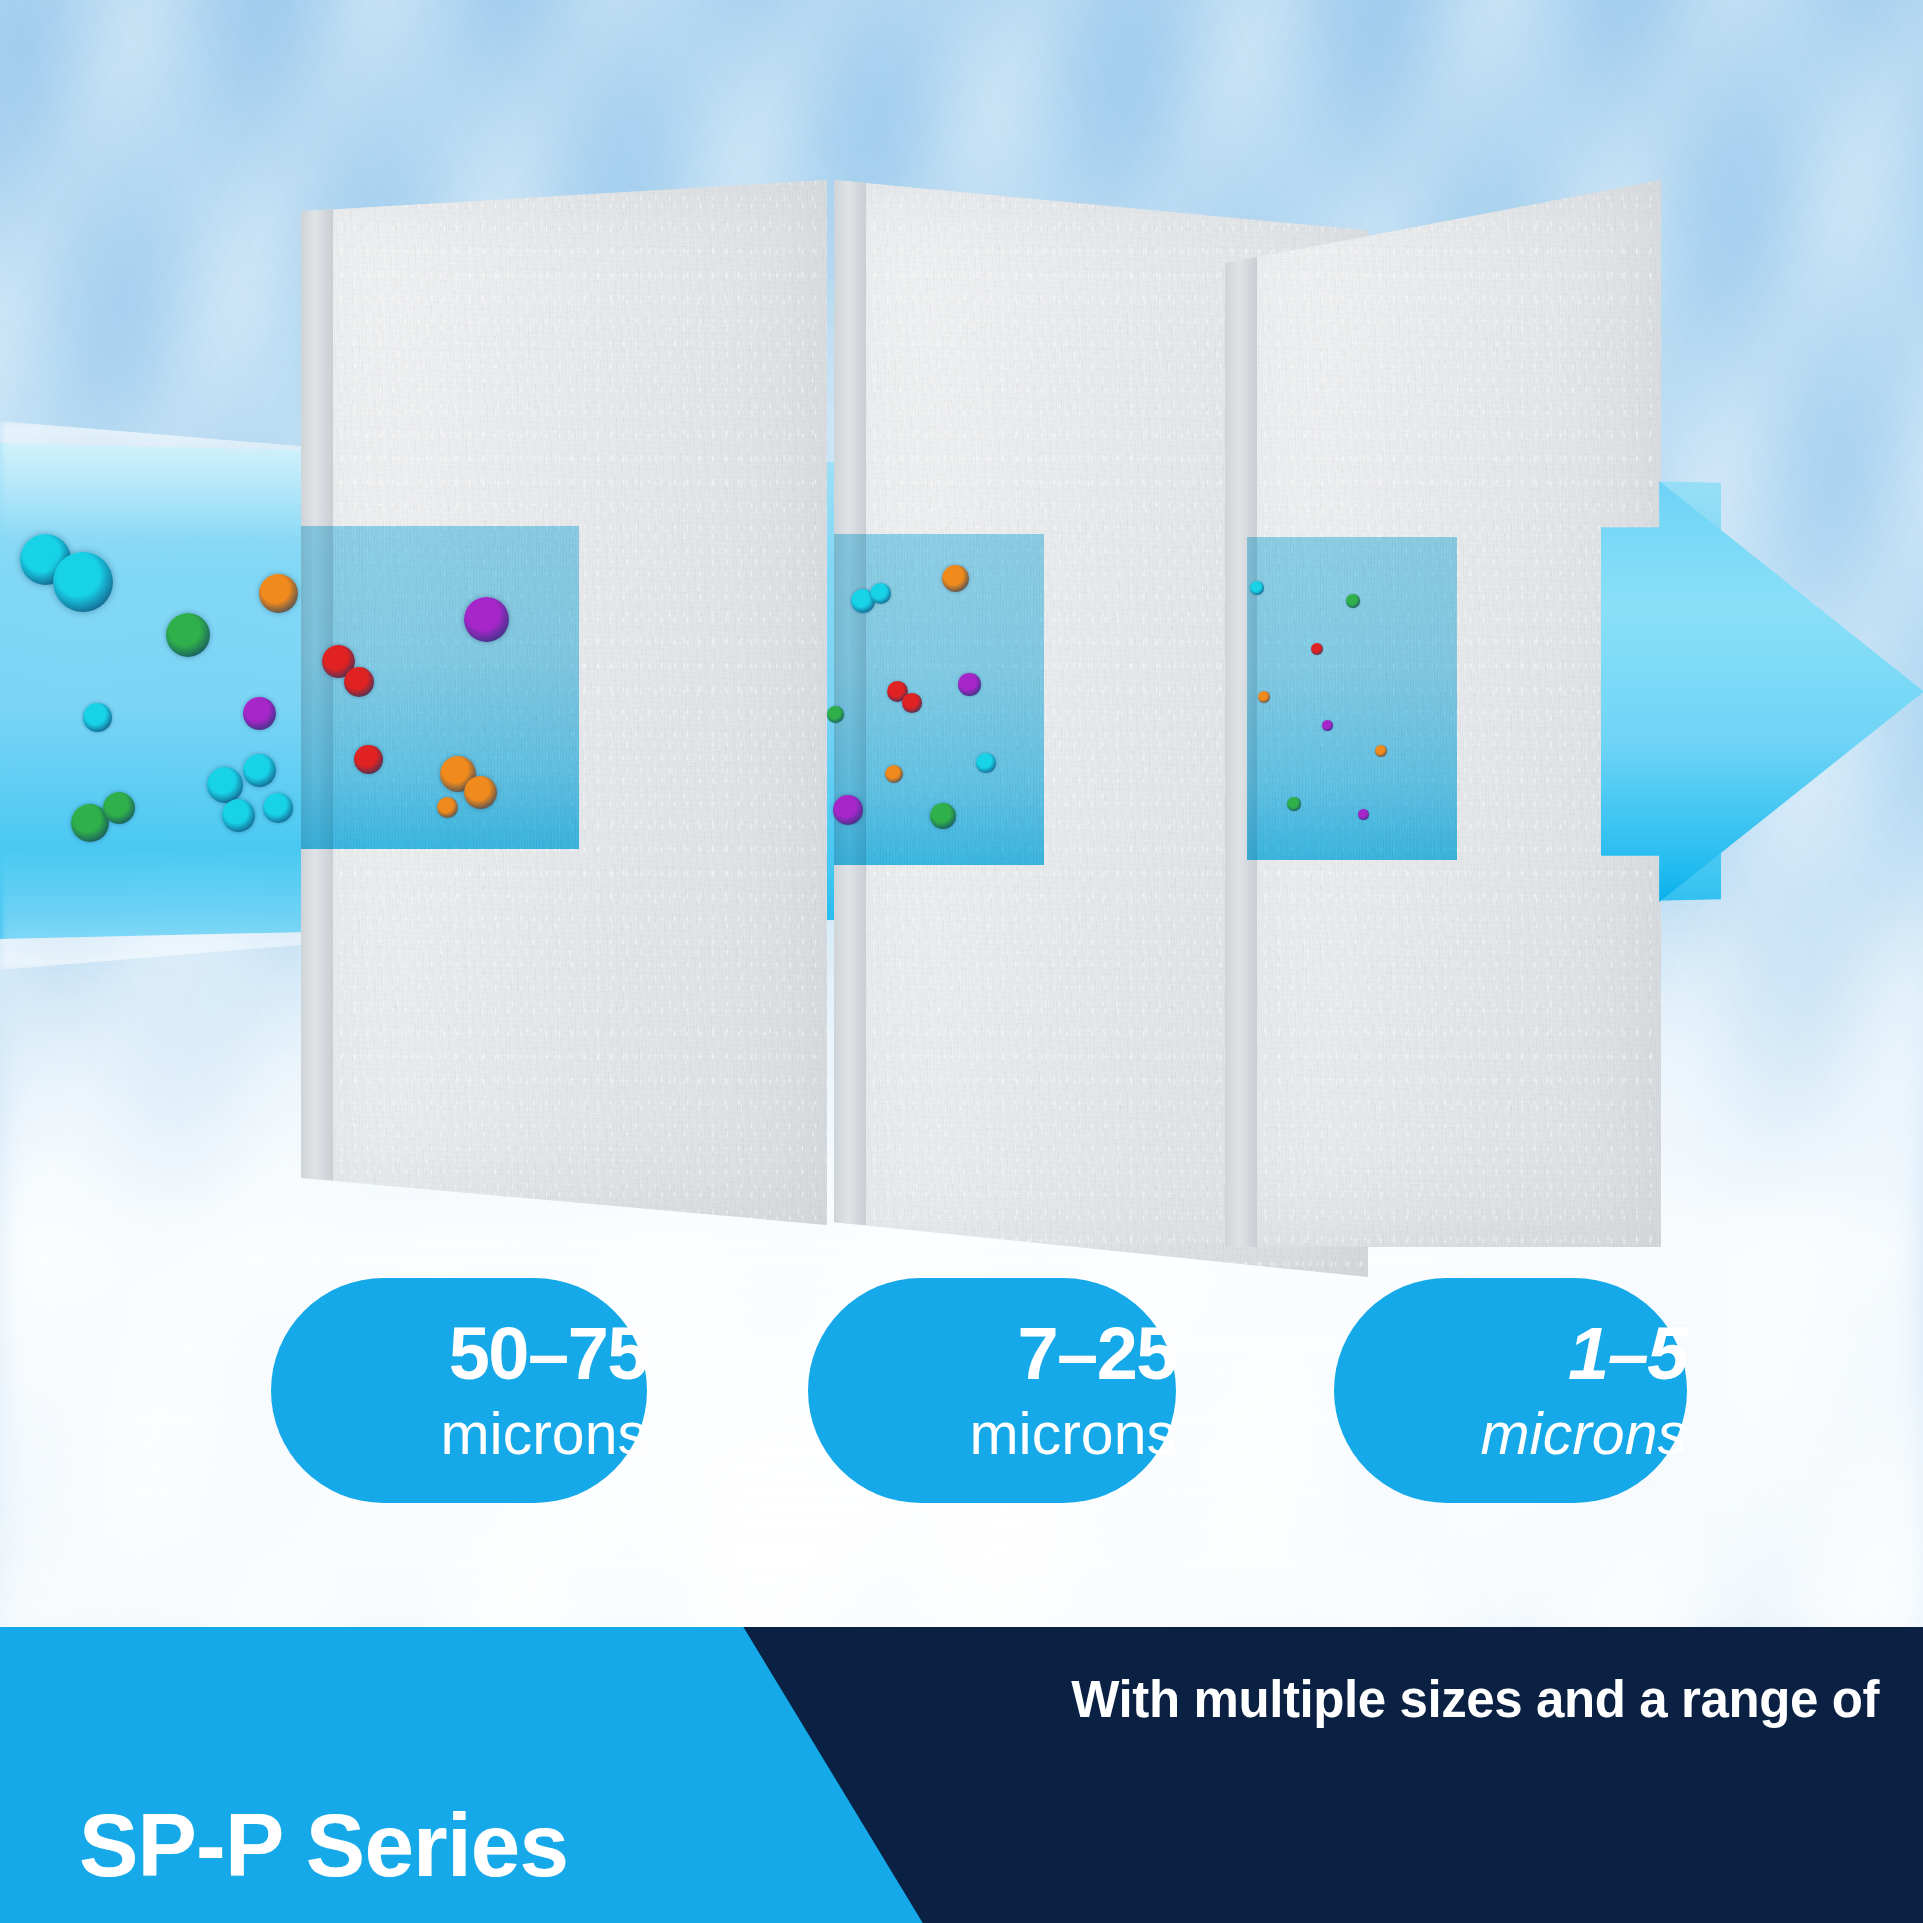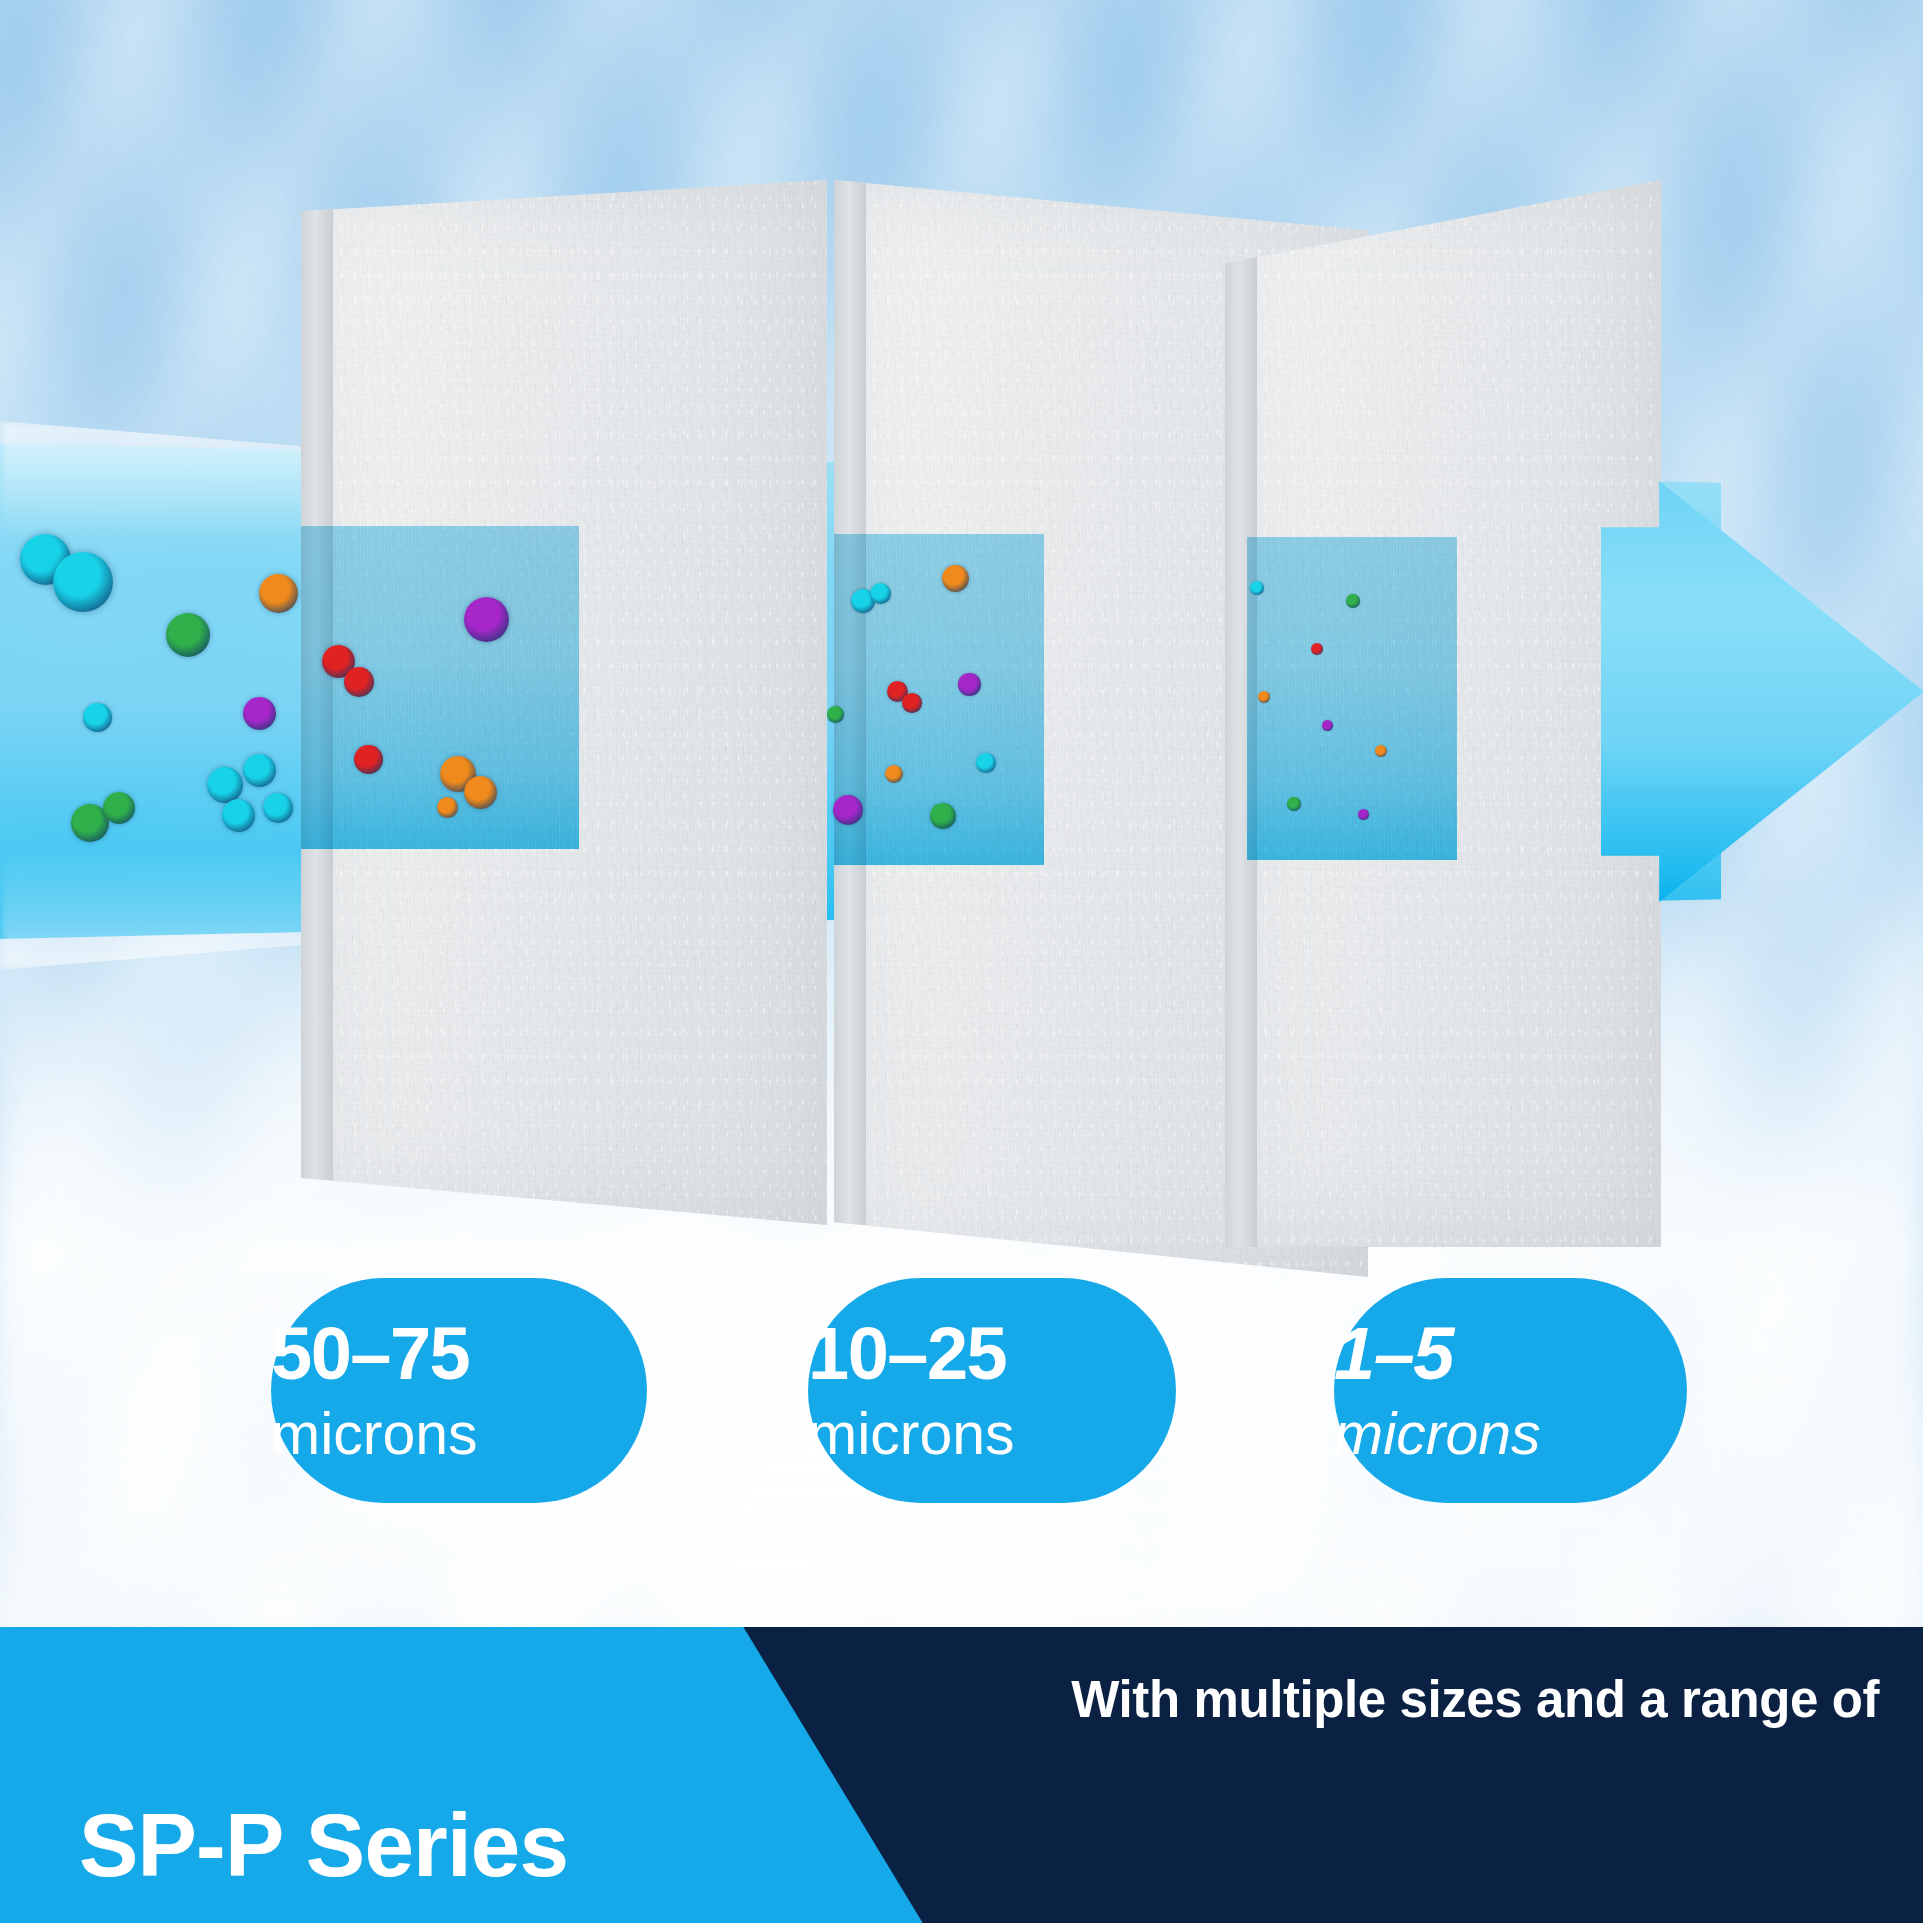--- a/index.html
+++ b/index.html
@@ -137,21 +137,21 @@
   
   .p{position:absolute;border-radius:50%;}
 
   
   .pill-row{position:absolute;left:0;top:1278px;width:1924px;height:233px;}
   .pill{
     position:absolute;
     height:225px;
     border-radius:113px;
     background:#16a9e9;
-    display:flex;flex-direction:column;align-items:flex-start;justify-content:center;
+    display:flex;flex-direction:column;align-items:flex-end;justify-content:center;
     color:#fff;
     line-height:1;
   }
   .pill .big{font-size:74px;font-weight:bold;letter-spacing:-1.5px;}
   .pill .sub{font-size:59px;font-weight:400;margin-top:14px;}
   #pill1{left:271px;width:376px;}
   #pill2{left:808px;width:368px;}
   #pill3{left:1334px;width:353px;font-style:italic;}
 
   
@@ -270,21 +270,21 @@
     </div>
 
   <div class="arrow"></div>
 
   <div class="pill-row">
     <div class="pill" id="pill1">
       <span class="big">50–75</span>
       <span class="sub">microns</span>
     </div>
     <div class="pill" id="pill2">
-      <span class="big">10–25</span>
+      <span class="big">7–25</span>
       <span class="sub">microns</span>
     </div>
     <div class="pill" id="pill3">
       <span class="big">1–5</span>
       <span class="sub">microns</span>
     </div>
   </div>
 
   <div class="footer">
     <div class="footer-navy"></div>

